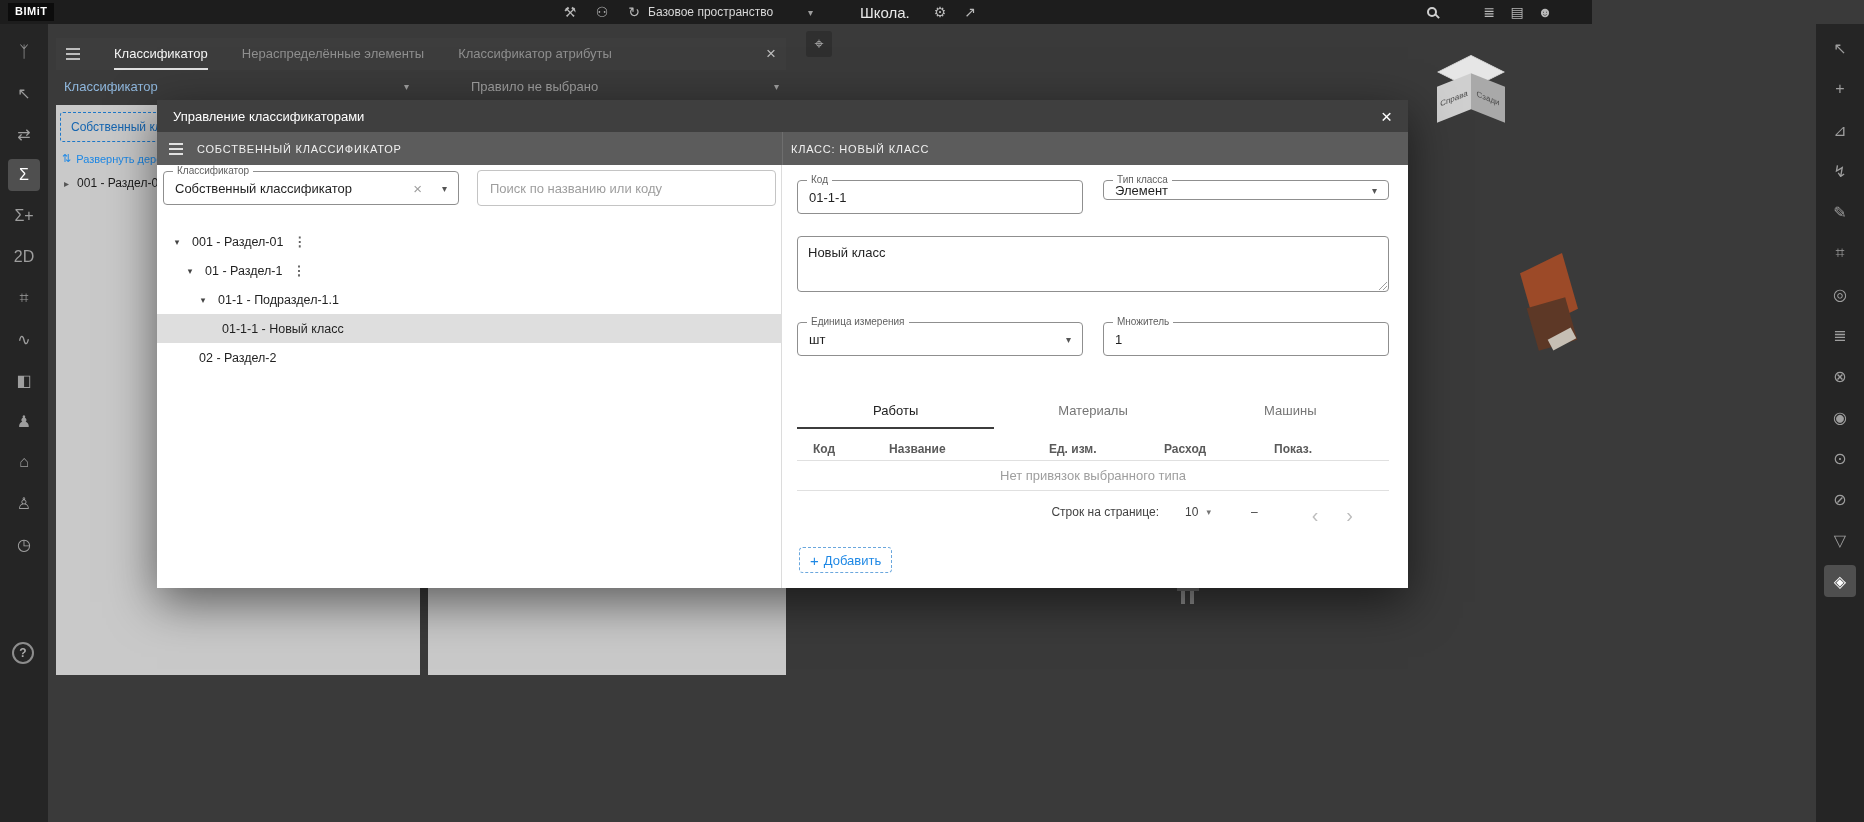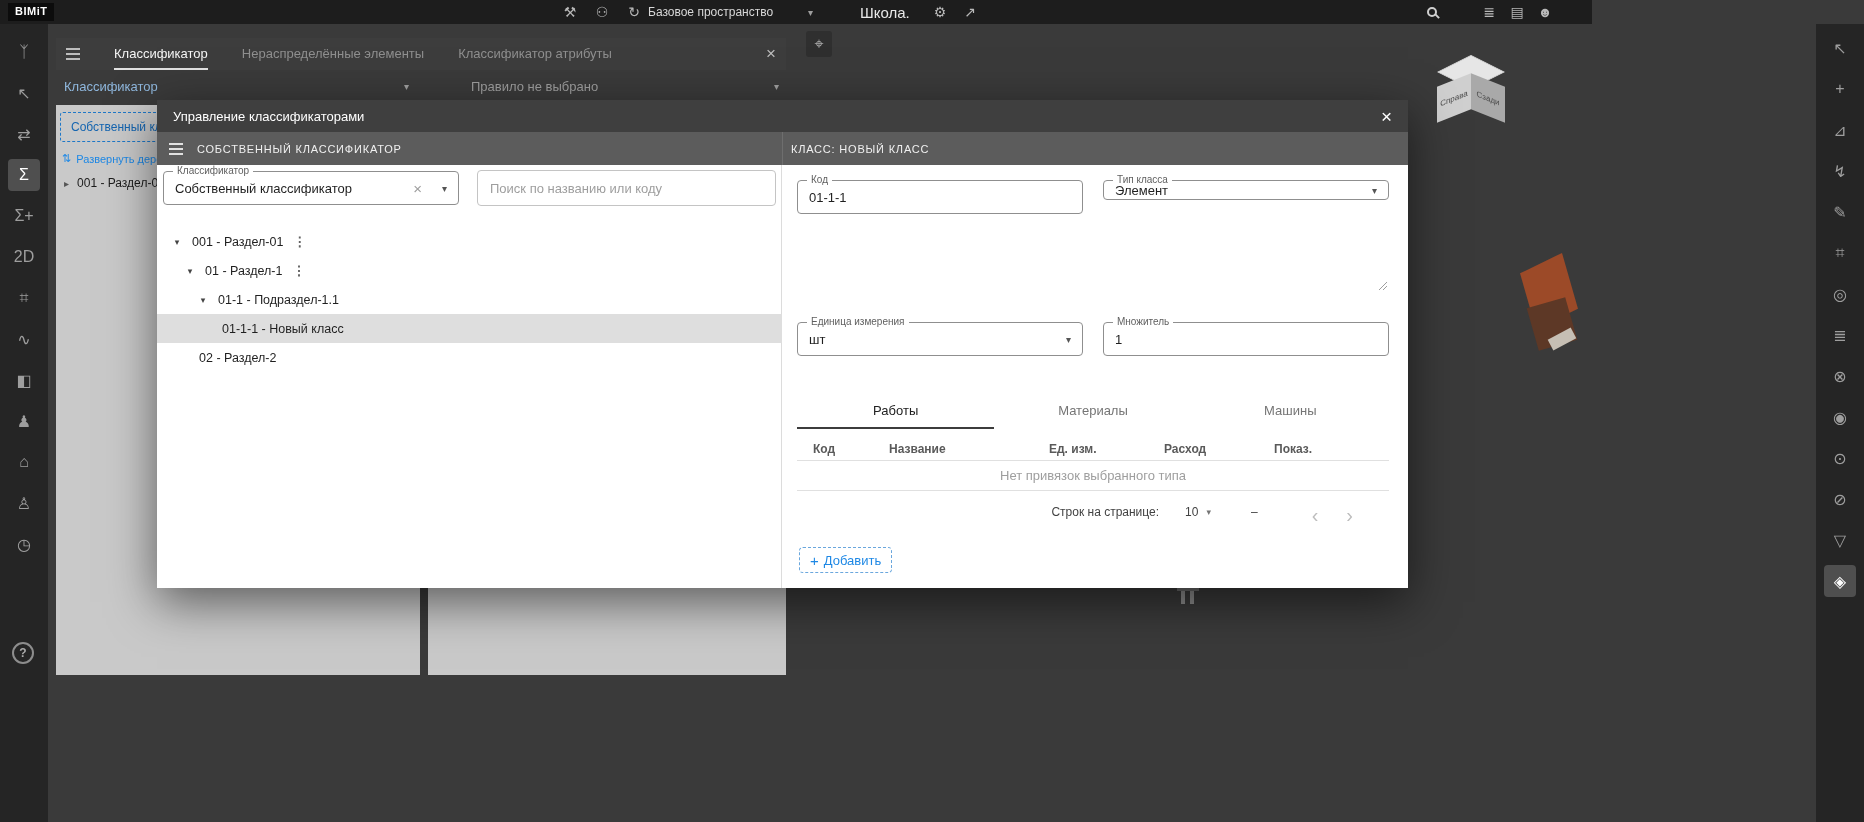--- a/index.html
+++ b/index.html
@@ -358,20 +358,21 @@
     <div class="mb-right">
       <div class="field code-field">
         <span class="flabel">Код</span>
         <span class="fvalue">01-1-1</span>
       </div>
       <div class="field type-field">
         <span class="flabel">Тип класса</span>
         <span class="fvalue">Элемент</span>
         <span class="fcaret">▾</span>
       </div>
+      <textarea class="name-area" style="">Новый класс</textarea>
       <span class="grip"></span>
       <div class="field unit-field">
         <span class="flabel">Единица измерения</span>
         <span class="fvalue">шт</span>
         <span class="fcaret">▾</span>
       </div>
       <div class="field mult-field">
         <span class="flabel">Множитель</span>
         <span class="fvalue">1</span>
       </div>

